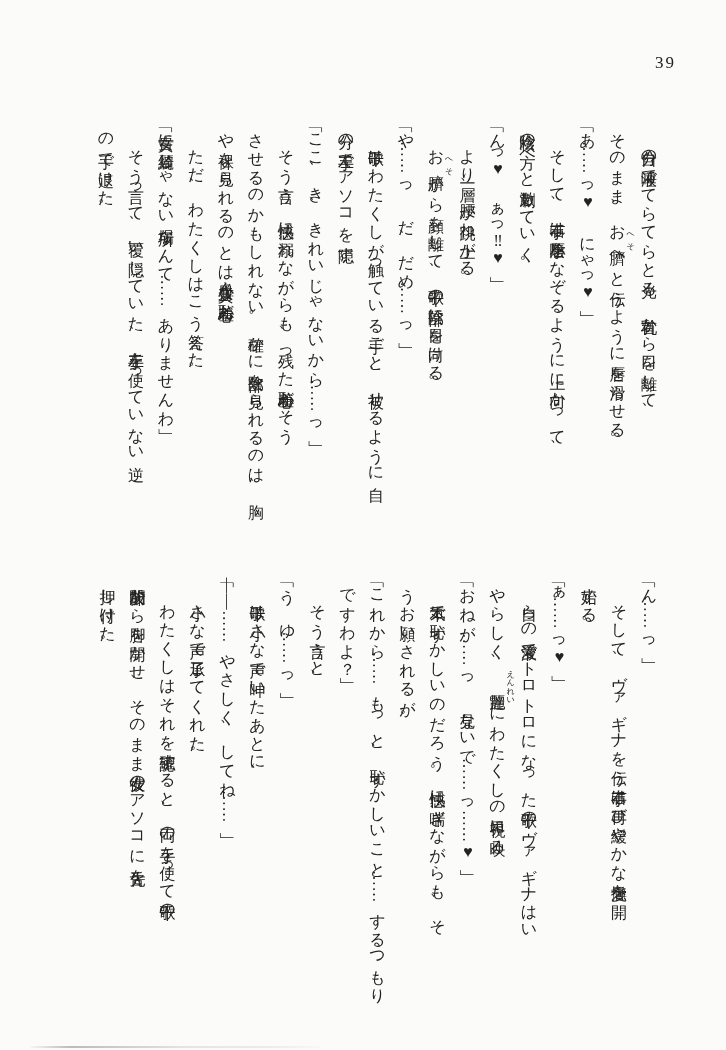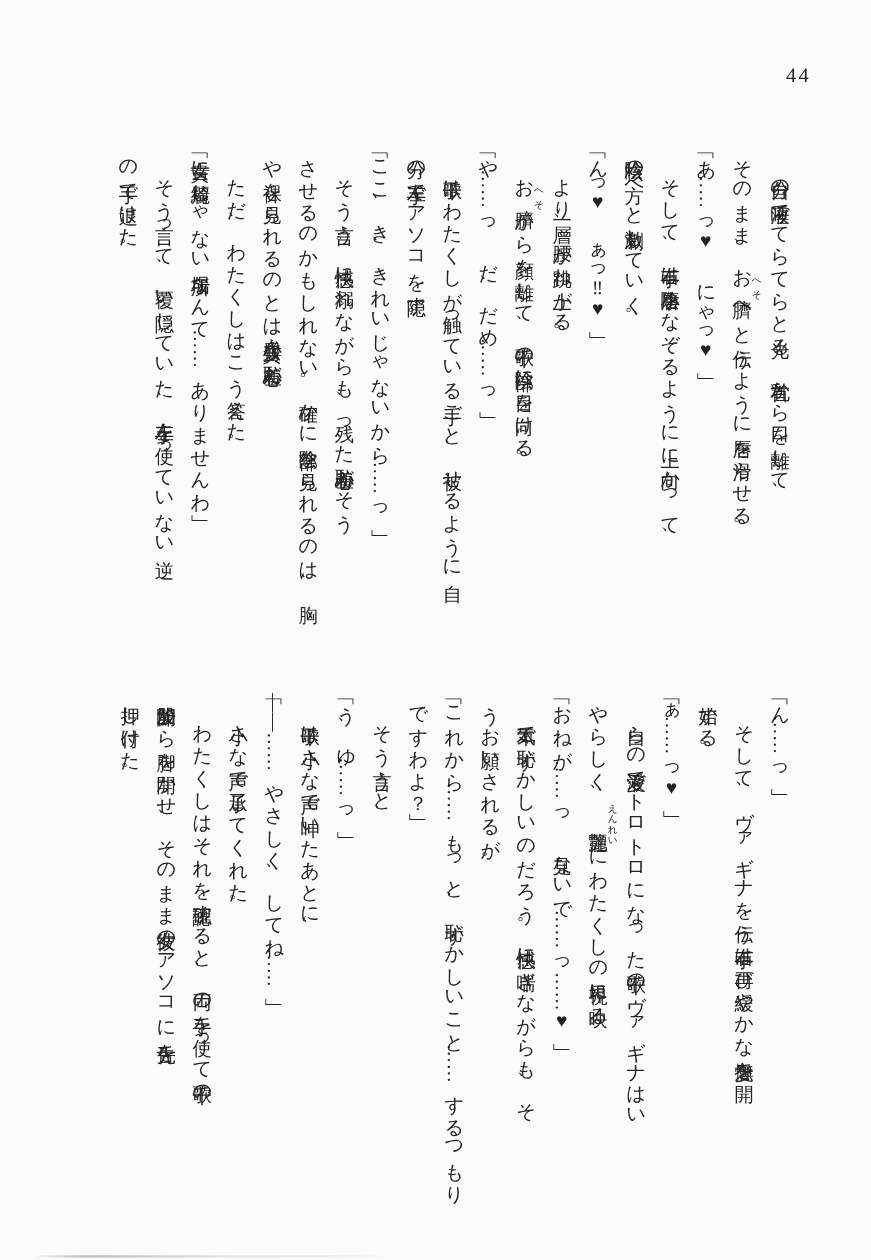--- a/index.html
+++ b/index.html
@@ -43,21 +43,21 @@
       rgba(110,110,110,0.45) 14%,
       rgba(150,150,150,0.22) 55%,
       rgba(160,160,160,0.18) 82%,
       rgba(170,170,170,0.04));
   }
 </style>
 </head>
 <body>
 
 <div class="page" style="--paper: #fbfbf9; --ink: #222222;">
-  <div class="page-number">44</div>
+  <div class="page-number">39</div>
   <div class="text-block top">
       <p class="indent">自分の唾液でてらてらと光る、乳首から口を離して、</p>
       <p>そのまま、お<ruby>臍<rt>へそ</rt></ruby>へと伝うように唇を滑らせる。</p>
       <p>「あ……っ♥　にゃっ♥」</p>
       <p class="indent">そして、右手は小陰唇をなぞるように上に向かって、</p>
       <p>陰核の方へと刺激していく。</p>
       <p>「んっ♥　ぁっ‼♥」</p>
       <p class="indent">より一層、腰が跳ね上がる。</p>
       <p class="indent">お<ruby>臍<rt>へそ</rt></ruby>から顔を離して、千歌の陰部に目を向ける。</p>
       <p>「や……っ　だ、だめ……っ」</p>

